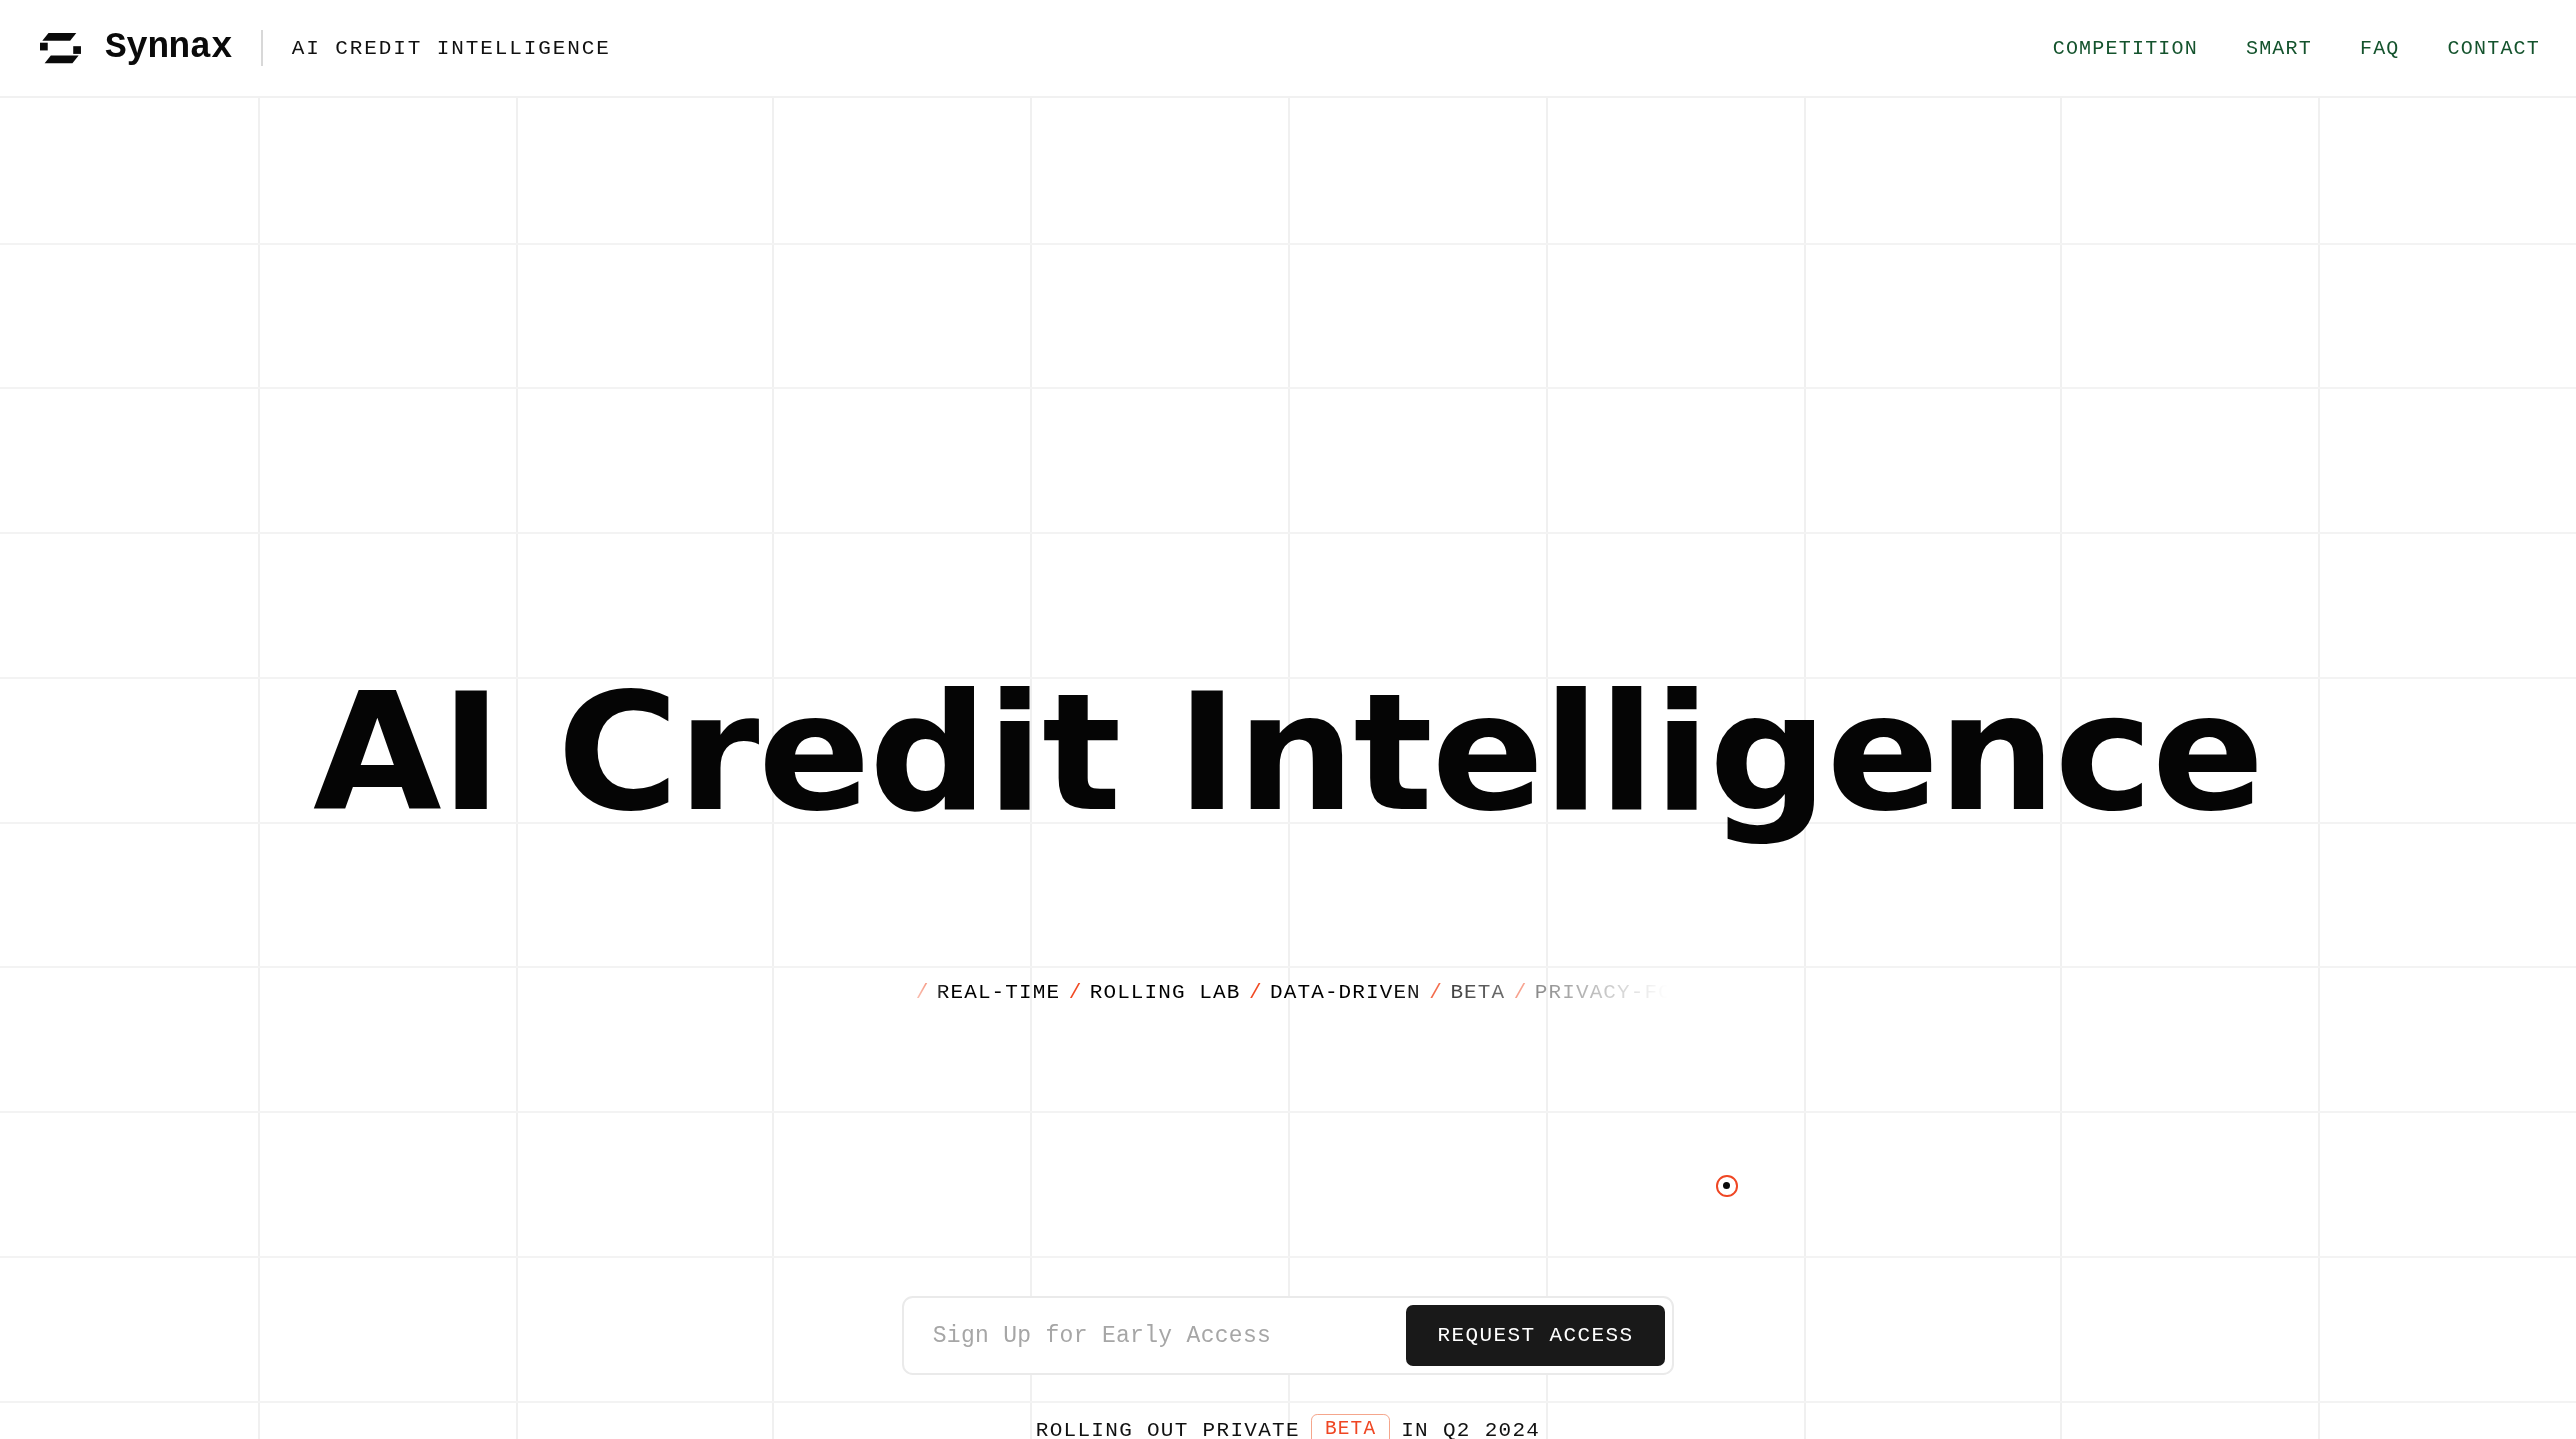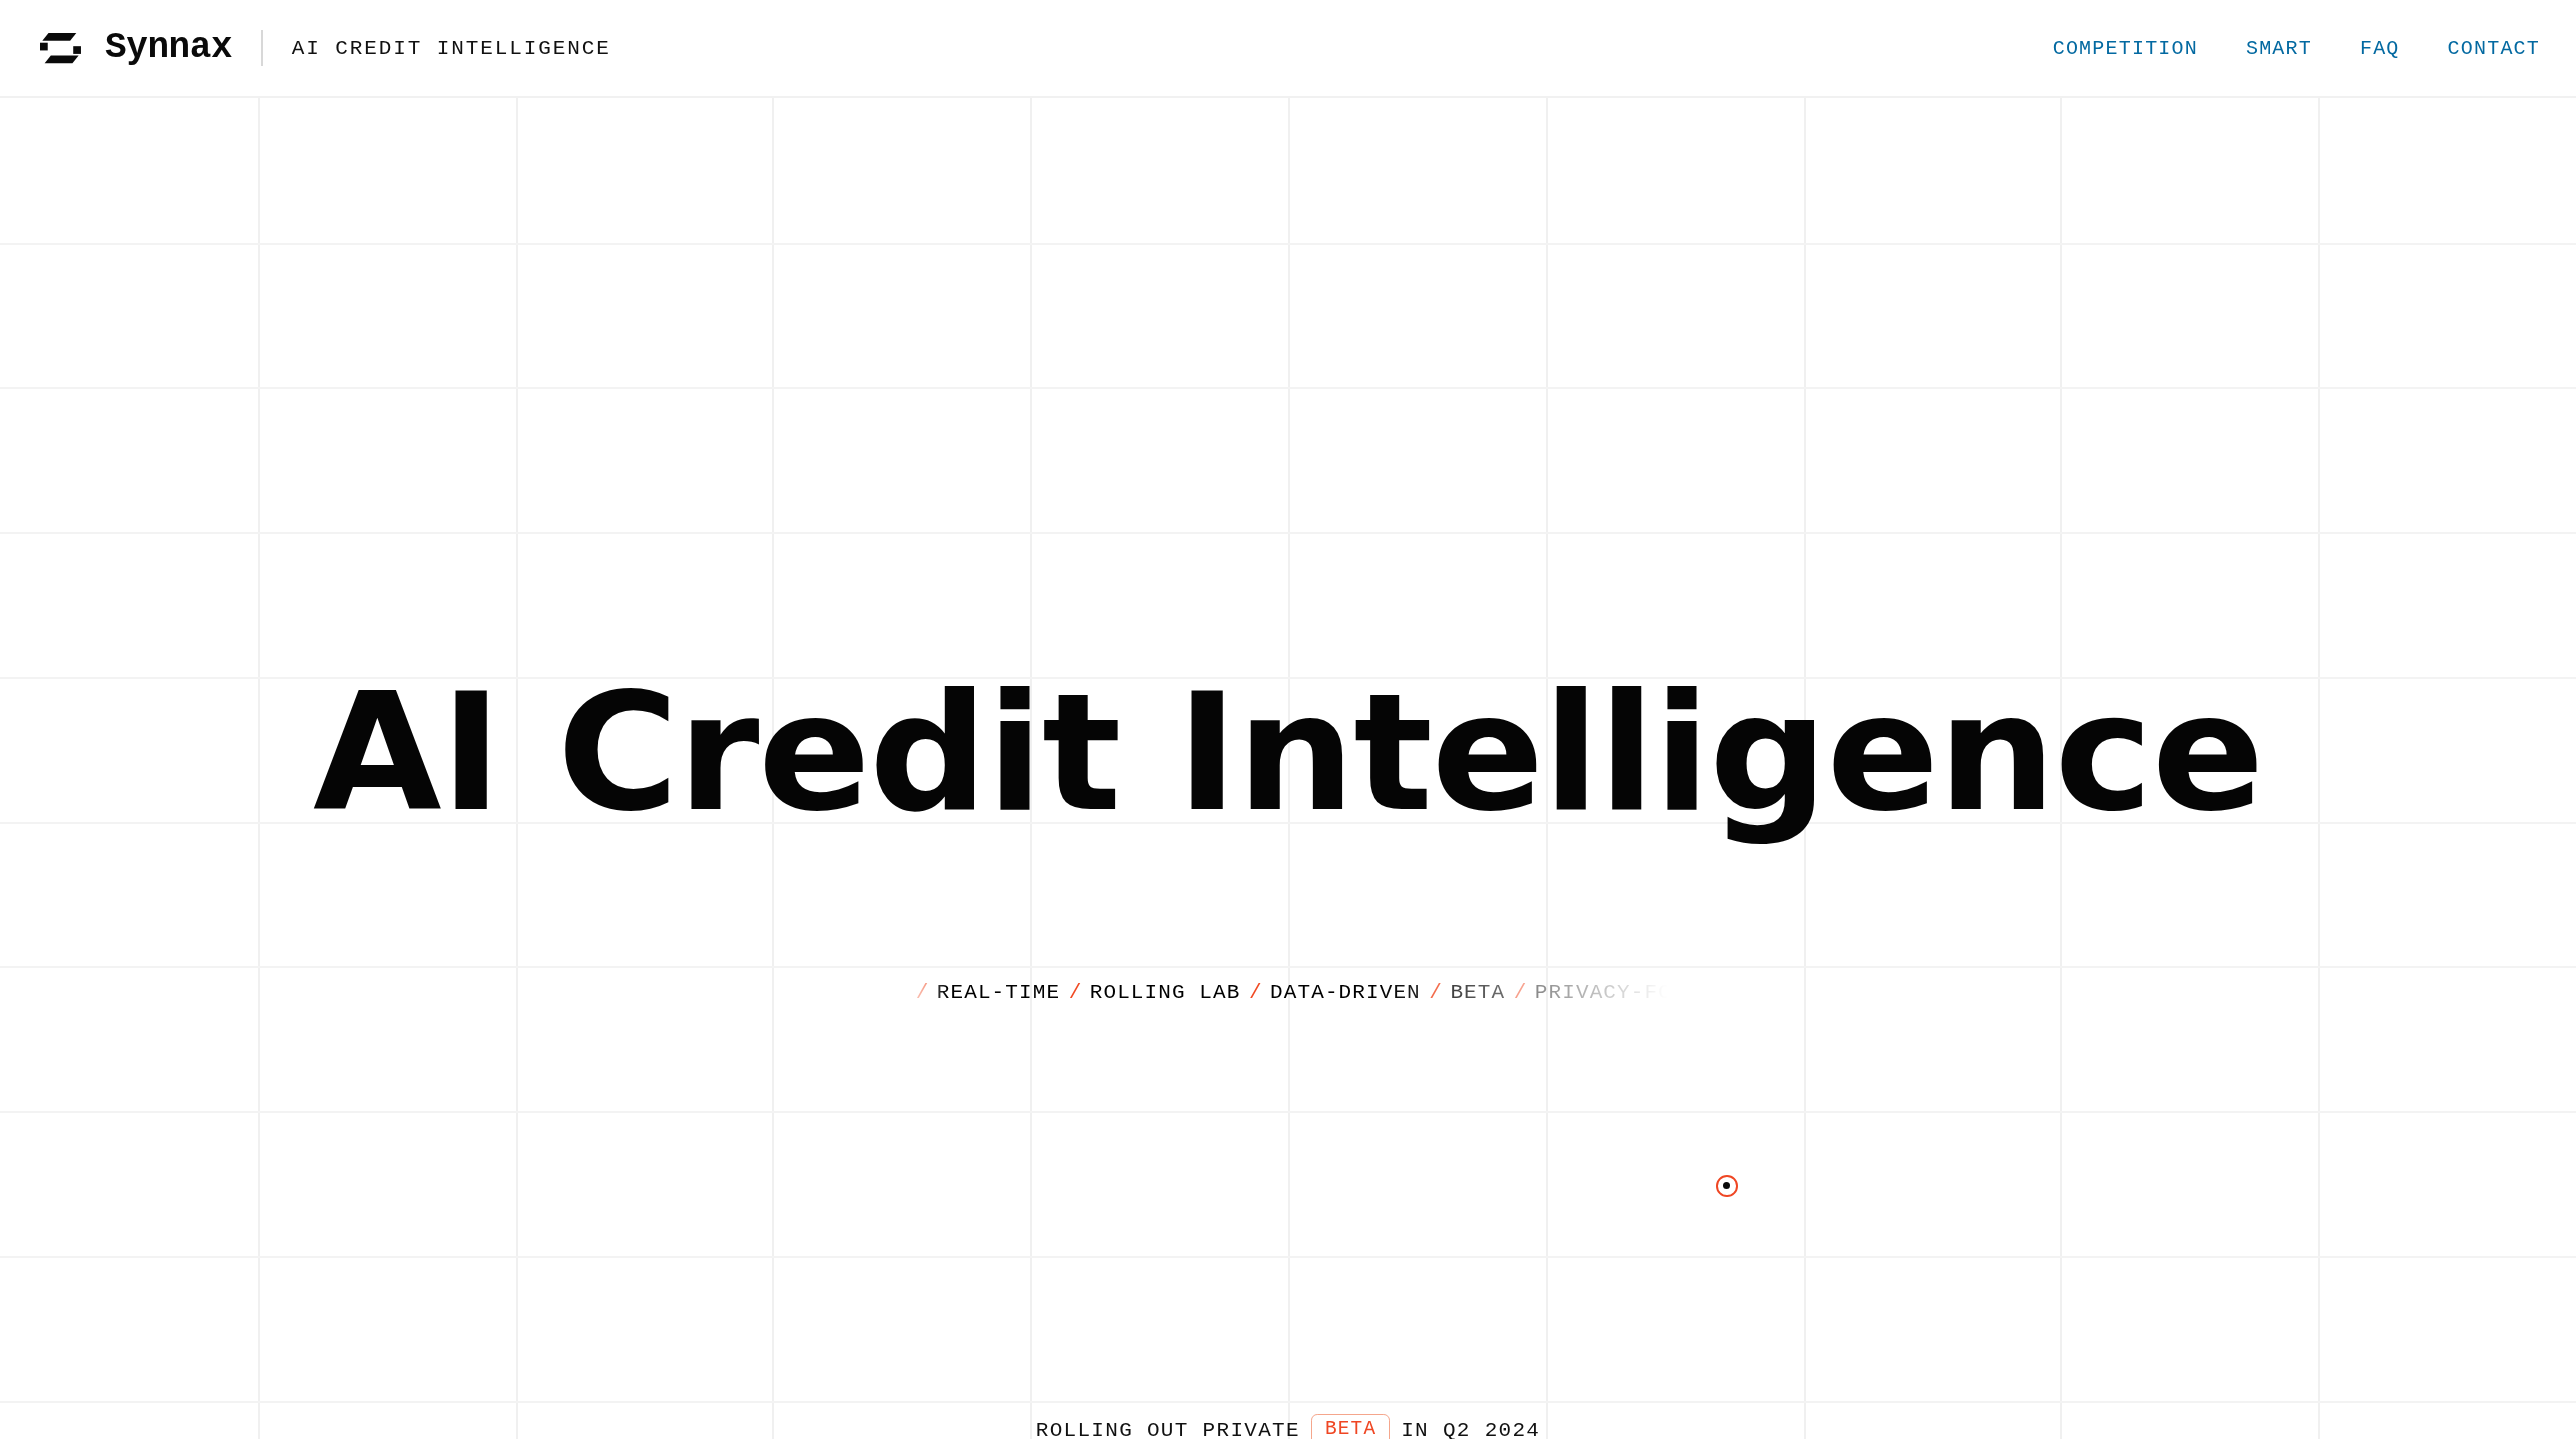--- a/index.html
+++ b/index.html
@@ -86,21 +86,21 @@
     display:flex;
     align-items:center;
     gap:0;
     margin-right:36px;
   }
 
   .nav-link {
     font-family:"Liberation Mono", "DejaVu Sans Mono", monospace;
     font-size:20px;
     letter-spacing:1.2px;
-    color:#0369a1;
+    color:#14532d;
     text-decoration:none;
     padding:0 24px;
     white-space:nowrap;
     cursor:pointer;
   }
   .nav-link:last-child { padding-right:0; }
 
   
   .grid-bg {
     position:absolute;
@@ -365,20 +365,24 @@
           <span class="tag-item">BETA</span>
           <span class="tag-sep">/</span>
           <span class="tag-item">PRIVACY-FO</span>
         </div>
     </div>
 
     <div class="cursor-indicator">
       <span class="dot"></span>
     </div>
 
+    <form class="signup-form">
+      <input class="email-input" type="text" placeholder="Sign Up for Early Access" value="" style="">
+      <button class="request-btn" type="submit">REQUEST ACCESS</button>
+    </form>
 
     <div class="rollout-note">
       <span class="rollout-text">ROLLING OUT PRIVATE</span>
       <span class="beta-badge">BETA</span>
       <span class="rollout-text">IN Q2 2024</span>
     </div>
 
   </main>
 </div>
 

